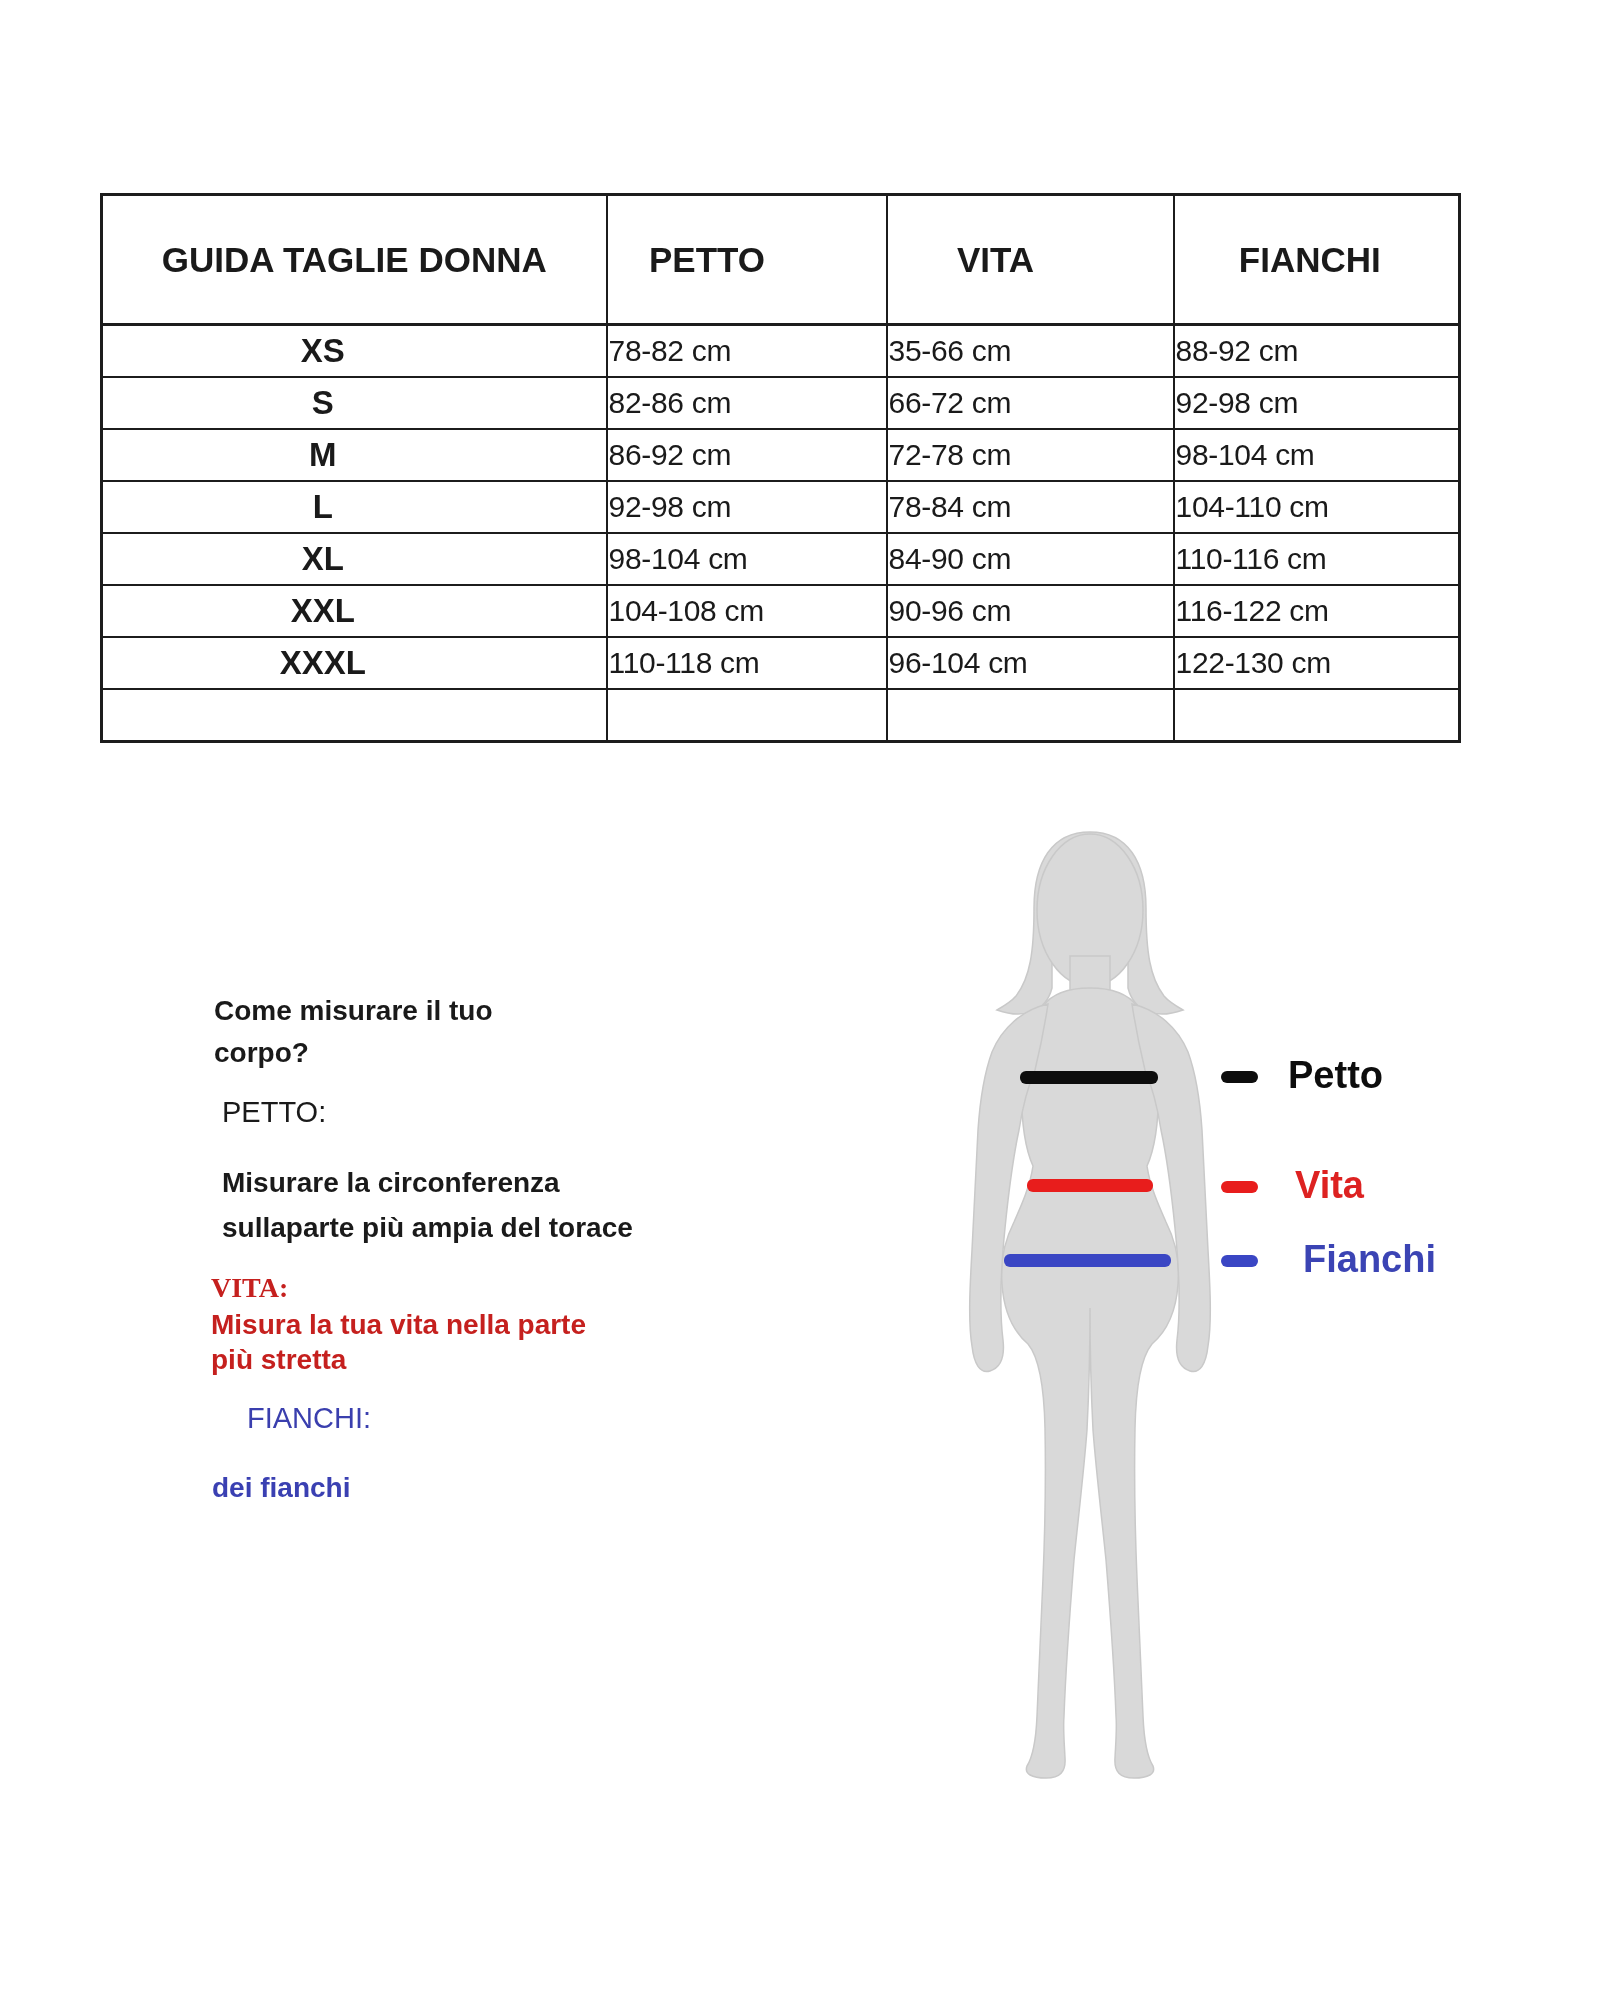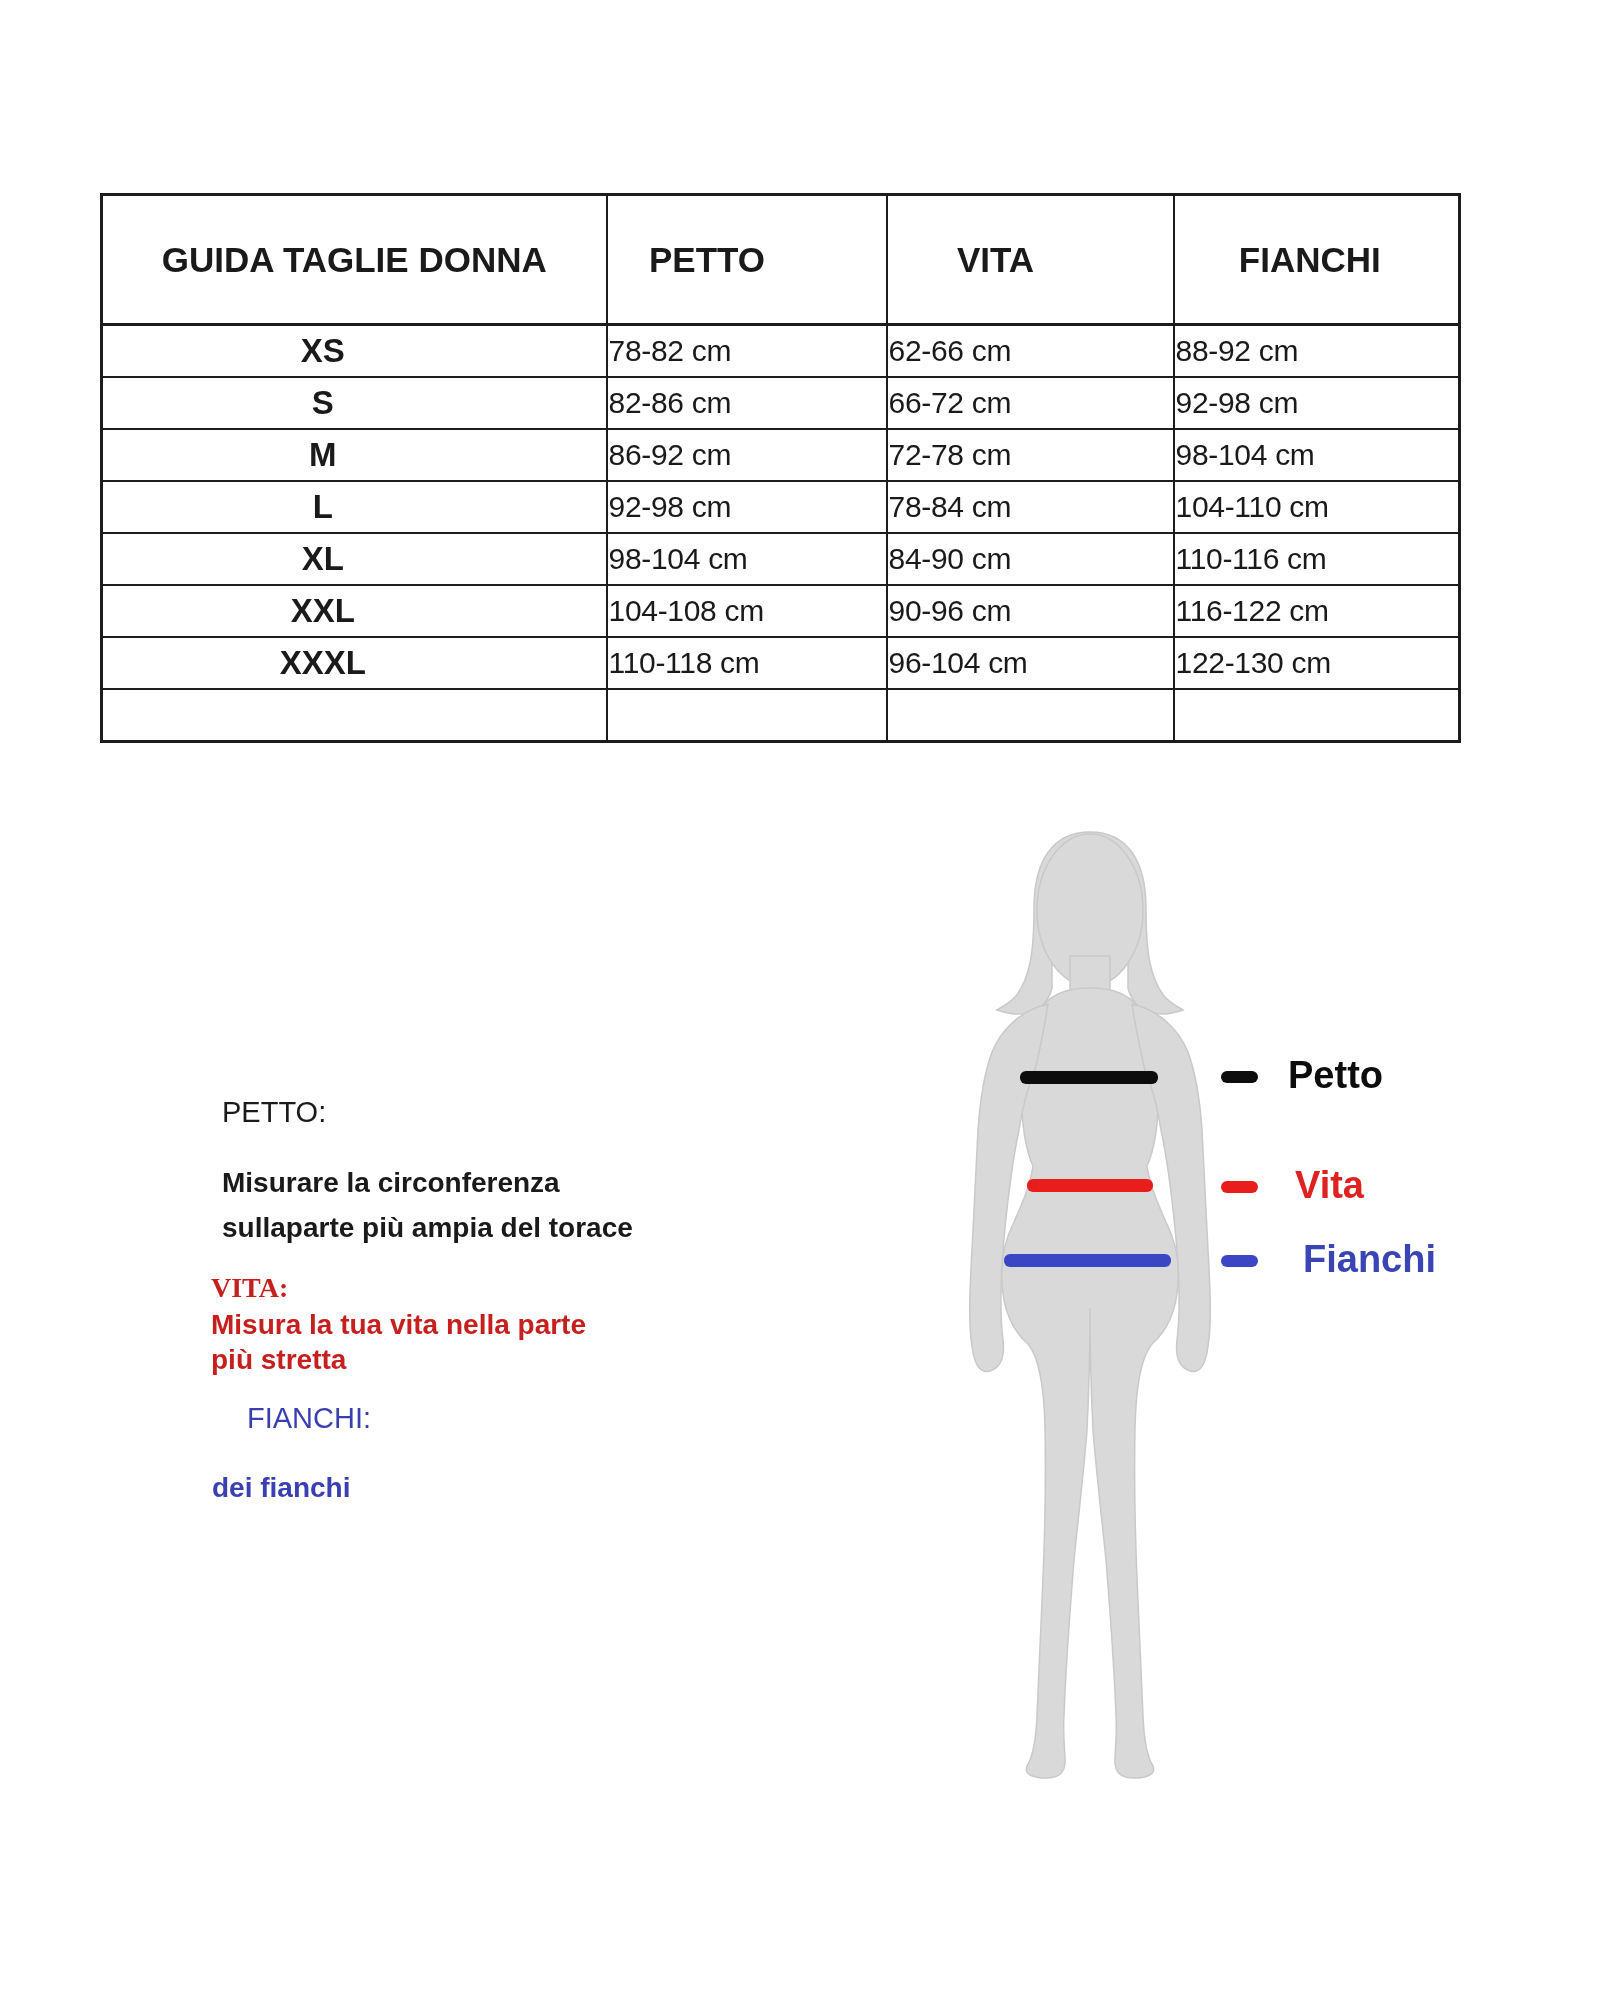--- a/index.html
+++ b/index.html
@@ -64,21 +64,21 @@
         <th class="c1">GUIDA TAGLIE DONNA</th>
         <th class="c2">PETTO</th>
         <th class="c3">VITA</th>
         <th class="c4">FIANCHI</th>
       </tr>
     </thead>
     <tbody>
       <tr>
         <td class="size">XS</td>
         <td class="val">78-82 cm</td>
-        <td class="val">62-66 cm</td>
+        <td class="val">35-66 cm</td>
         <td class="val">88-92 cm</td>
       </tr>
       <tr>
         <td class="size">S</td>
         <td class="val">82-86 cm</td>
         <td class="val">66-72 cm</td>
         <td class="val">92-98 cm</td>
       </tr>
       <tr>
         <td class="size">M</td>
@@ -112,20 +112,24 @@
       </tr>
       <tr>
         <td class="size"></td>
         <td class="val"></td>
         <td class="val"></td>
         <td class="val"></td>
       </tr>
     </tbody>
   </table>
 
+  <div class="txt intro">
+    <div>Come misurare il tuo</div>
+    <div>corpo?</div>
+  </div>
 
   <div class="txt petto-label">PETTO:</div>
   <div class="txt petto-desc">
     <div>Misurare la circonferenza</div>
     <div>sullaparte più ampia del torace</div>
   </div>
 
   <div class="txt vita-label">VITA:</div>
   <div class="txt vita-desc">
     <div>Misura la tua vita nella parte</div>

